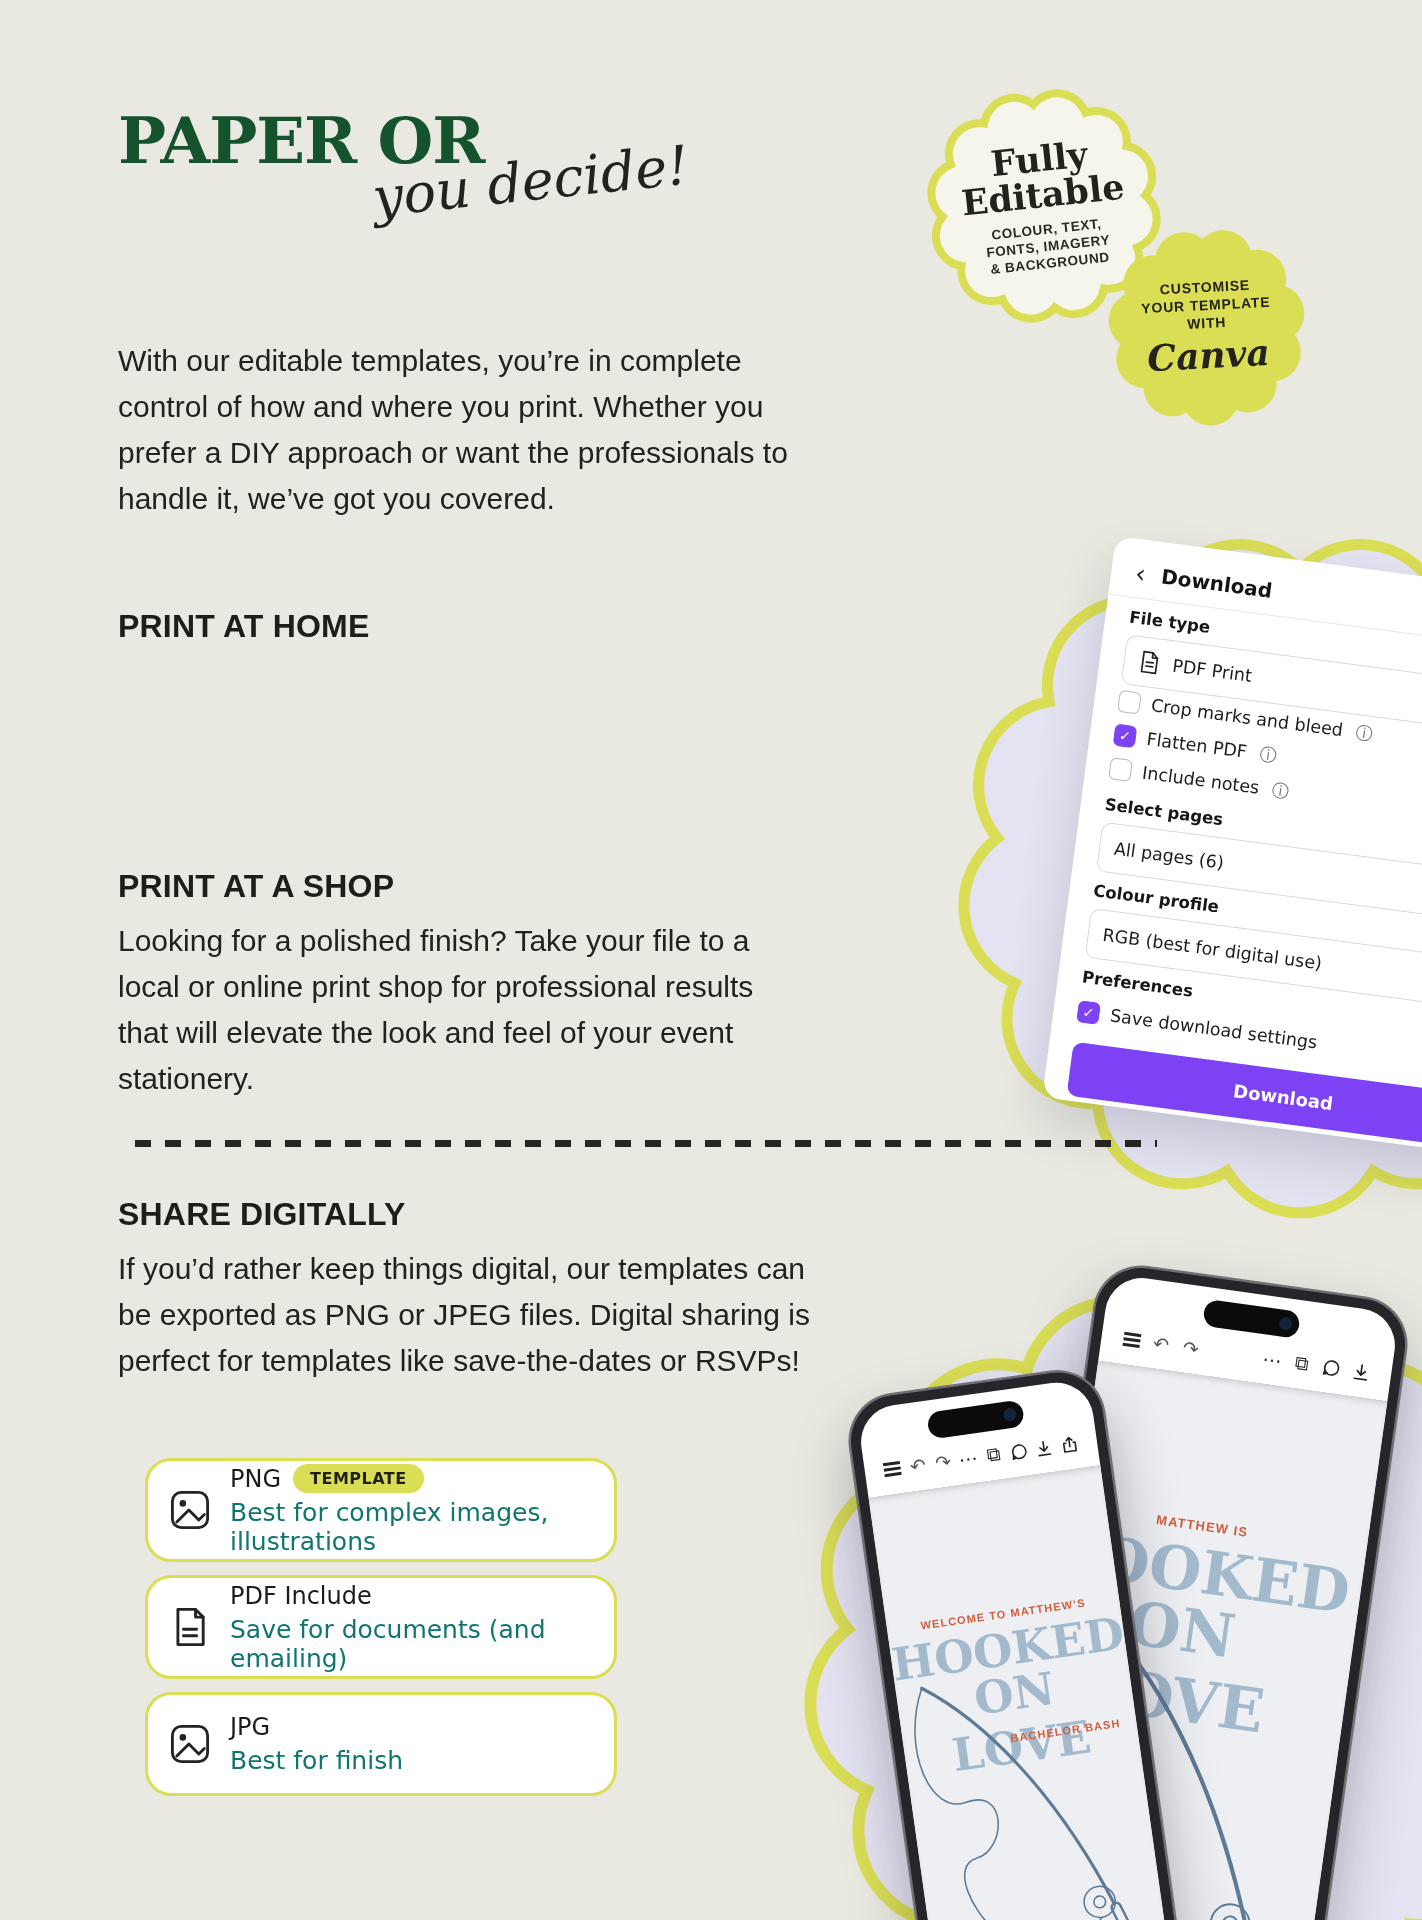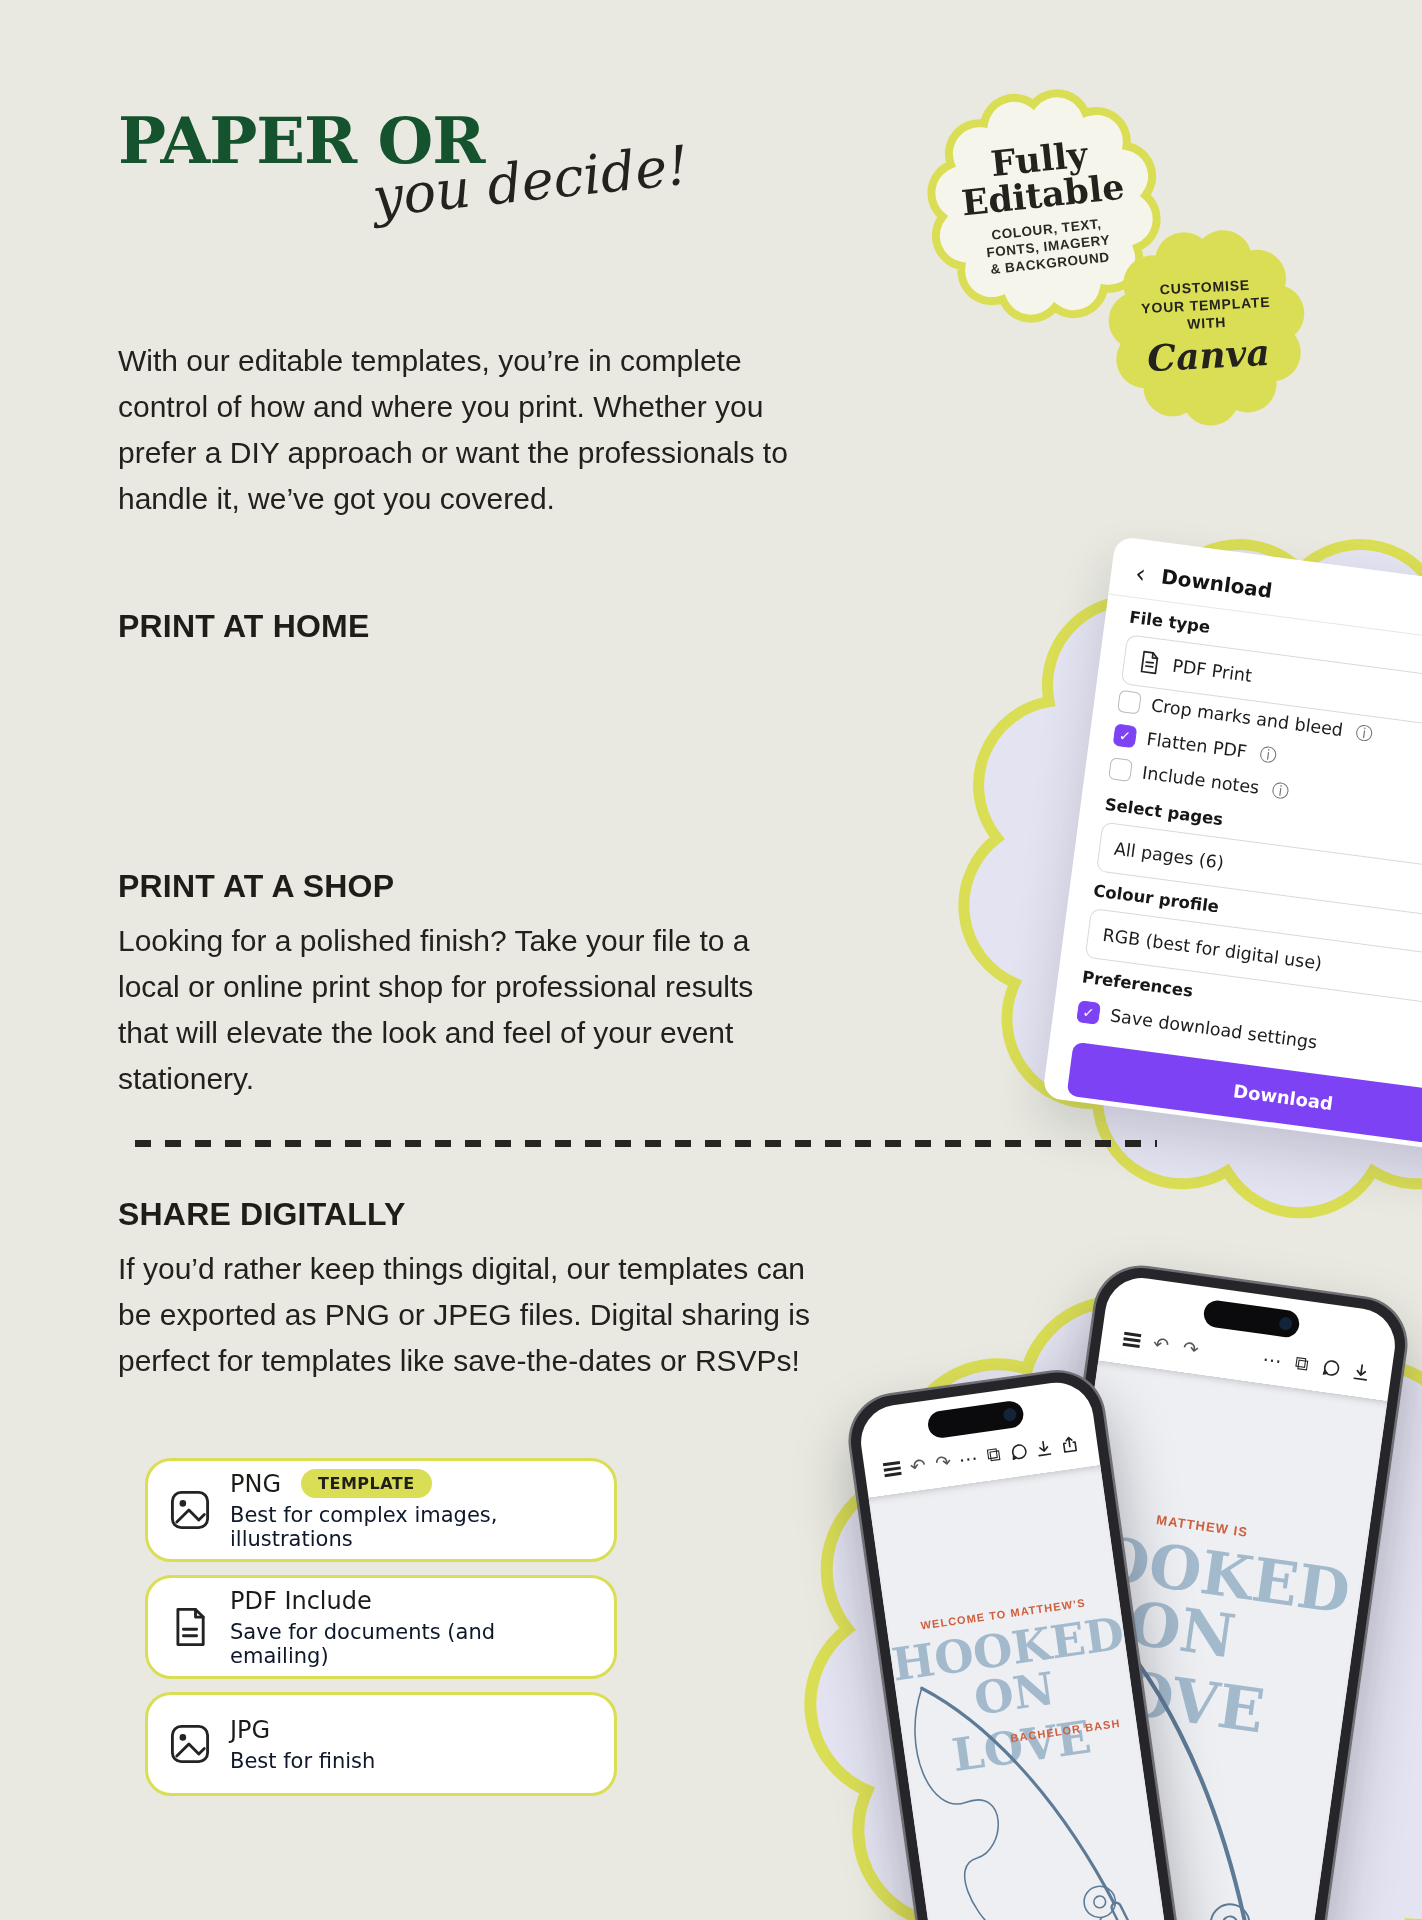--- a/index.html
+++ b/index.html
@@ -63,23 +63,23 @@
   .info { font-size:17px; color:#6d6d72; margin-left:2px; }
   .dlg-btn { margin-top:14px; height:54px; border-radius:10px; background:var(--purple);
     color:#fff; font-size:18px; font-weight:700; display:flex; align-items:center; justify-content:center; }
   
   .cards { position:absolute; left:145px; top:1458px; width:472px; display:flex;
     flex-direction:column; gap:13px; z-index:5; }
   .card { background:#fff; border:3px solid var(--accent); border-radius:26px; height:104px;
     display:flex; align-items:center; padding:0 20px; gap:18px;
     font-family:"DejaVu Sans", sans-serif; }
   .card svg { flex:0 0 auto; }
-  .card .t-row { display:flex; align-items:center; gap:20px; }
+  .card .t-row { display:flex; align-items:center; gap:12px; }
   .card .t { font-size:24px; color:#1c1b18; }
-  .card .d { font-size:21px; color:#0f172a; margin-top:5px; }
+  .card .d { font-size:25px; color:#0f766e; margin-top:5px; }
   .pill { background:var(--accent); color:#201f1a; font-size:16px; font-weight:700;
     letter-spacing:.5px; border-radius:999px; padding:5px 17px; }
   
   .phone { position:absolute; background:#26262a; border-radius:46px; padding:10px;
     box-shadow:0 0 0 2.5px #6f6f75, 0 30px 60px rgba(30,30,40,.35); }
   .phone-left  { left:845px; top:1402px; width:254px; height:780px; transform:rotate(-8deg);
     transform-origin:top left; z-index:30; }
   .phone-right { left:1102px; top:1262px; width:312px; height:900px; transform:rotate(8deg);
     transform-origin:top left; z-index:20; }
   .screen { position:relative; width:100%; height:100%; background:#fff; border-radius:37px;

